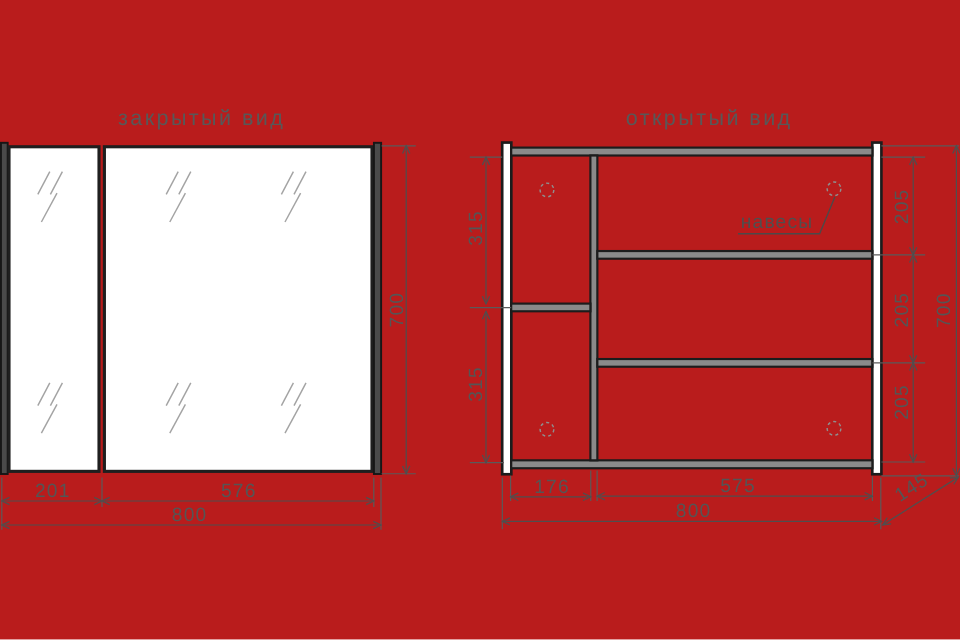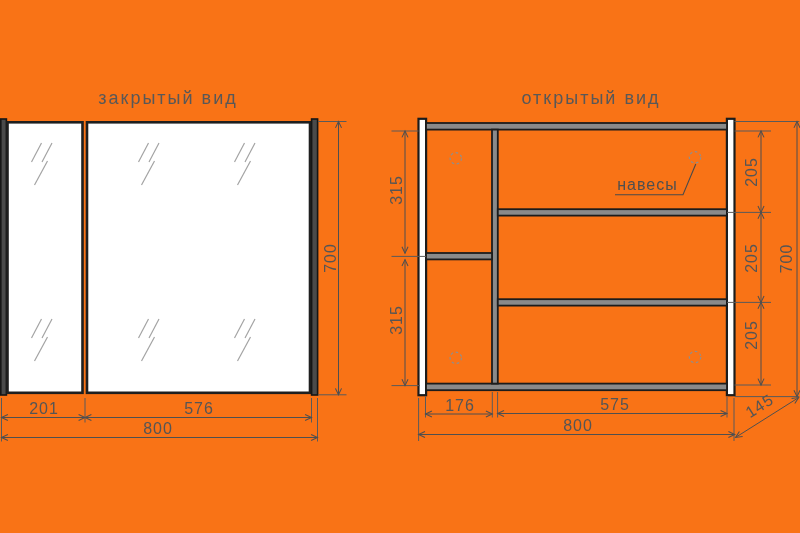--- a/index.html
+++ b/index.html
@@ -4,21 +4,21 @@
 <style>
   html, body {
     margin: 0;
     padding: 0;
     background: #ffffff;
   }
   #stage {
     position: relative;
     width: 800px;
     height: 533px;
-    background: #f97316;
+    background: #b91c1c;
     overflow: hidden;
   }
   svg {
     display: block;
   }
   text {
     font-family: "Liberation Sans", "DejaVu Sans", sans-serif;
     fill: #565656;
   }
   .title {

